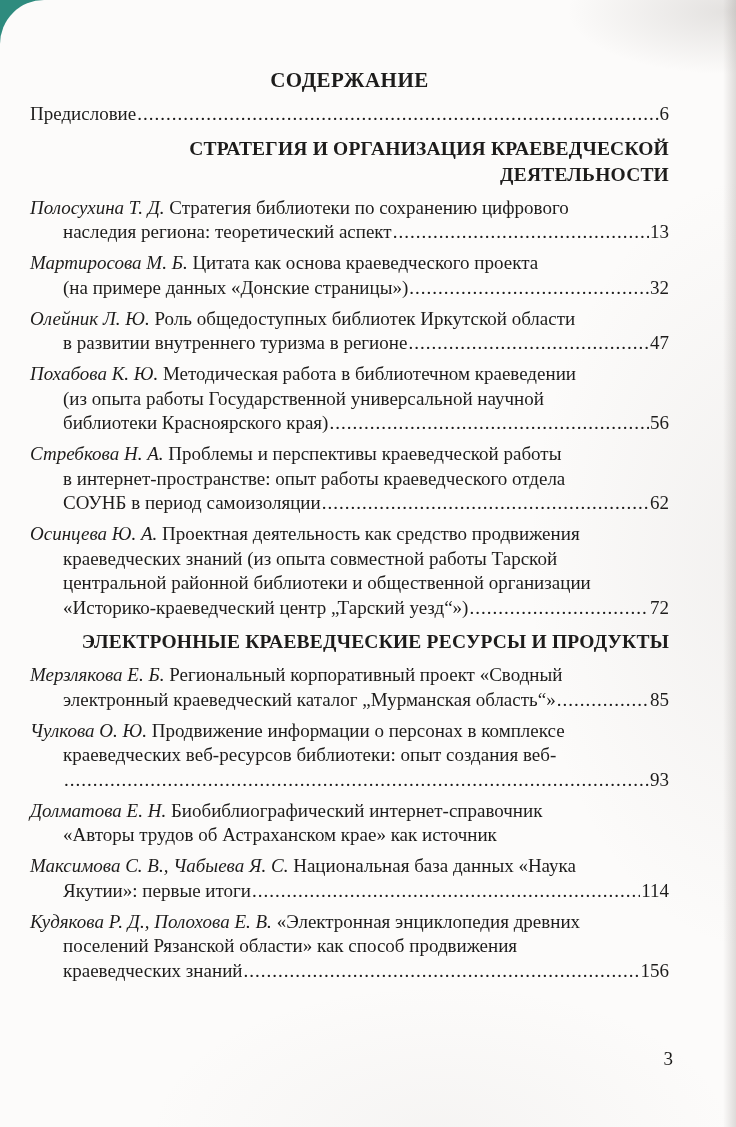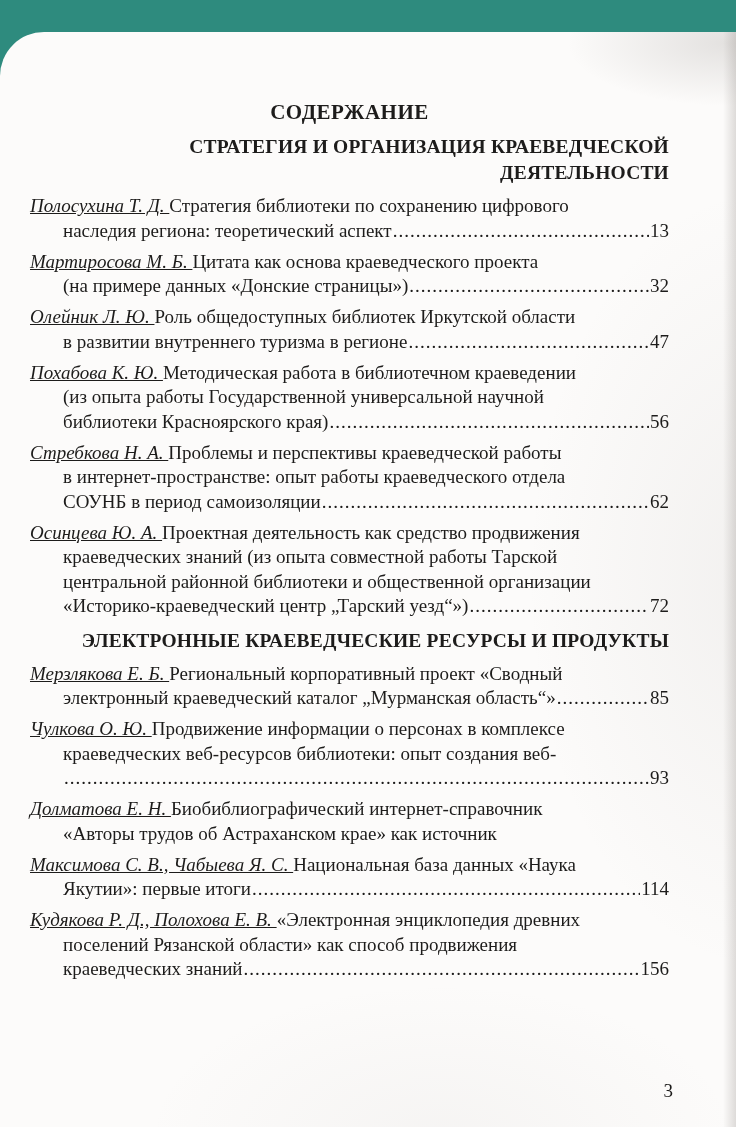--- a/index.html
+++ b/index.html
@@ -13,54 +13,60 @@
   .paper{
     position:absolute;inset:0;box-sizing:border-box;
     border-top-left-radius:44px;
     background:
       linear-gradient(to left, rgba(150,144,140,0.30), rgba(150,144,140,0) 13px),
       radial-gradient(230px 90px at 99% 1%, rgba(140,134,130,0.22), rgba(140,134,130,0) 70%),
       radial-gradient(340px 560px at 104% 50%, rgba(150,144,140,0.10), rgba(150,144,140,0) 70%),
       radial-gradient(420px 220px at 60% 101%, rgba(160,154,150,0.07), rgba(160,154,150,0) 70%),
       #fcfbfa;
     padding:68px 67px 5px 30px;
-    margin-top:32px;
   }
   .title{
     text-align:center;font-size:21px;font-weight:bold;letter-spacing:0.5px;
     line-height:24px;margin:0 0 10px 0;
   }
   .section-heading{
     text-align:right;font-size:19.5px;font-weight:bold;letter-spacing:0.2px;
     line-height:26px;margin:9px 0 8px 0;
   }
   .entry{margin-top:6.5px;}
   .entry:first-child{margin-top:4px;}
   .line{
     display:flex;align-items:baseline;
     font-size:19px;line-height:24.5px;white-space:nowrap;
   }
   .cont{padding-left:33px;text-align:center;}
-  .author{font-style:italic;text-decoration:underline;}
+  .author{font-style:italic;}
   .leader{flex:1 1 auto;overflow:hidden;min-width:8px;margin:0 1px;}
   .leader::after{
     content:"......................................................................................................................................................................";
     letter-spacing:1px;
   }
   .pg{flex:0 0 auto;}
   .folio{position:absolute;top:1048px;right:63px;font-size:19px;line-height:22px;}
 </style>
 </head>
 <body>
 
 <div class="corner"></div>
 
 <div class="paper">
   <h1 class="title">СОДЕРЖАНИЕ</h1>
   <div id="toc">
+      <div class="entry">
+        <div class="line">
+          <span class="txt">Предисловие</span>
+          <span class="leader"></span>
+          <span class="pg">6</span>
+        </div>
+      </div>
       <div class="section-heading">
         <div>СТРАТЕГИЯ И ОРГАНИЗАЦИЯ КРАЕВЕДЧЕСКОЙ</div>
         <div>ДЕЯТЕЛЬНОСТИ</div>
       </div>
       <div class="entry">
         <div class="line">
           <span class="txt"><span class="author">Полосухина Т. Д. </span>Стратегия библиотеки по сохранению цифрового</span>
         </div>
         <div class="line cont">
           <span class="txt">наследия региона: теоретический аспект</span>

